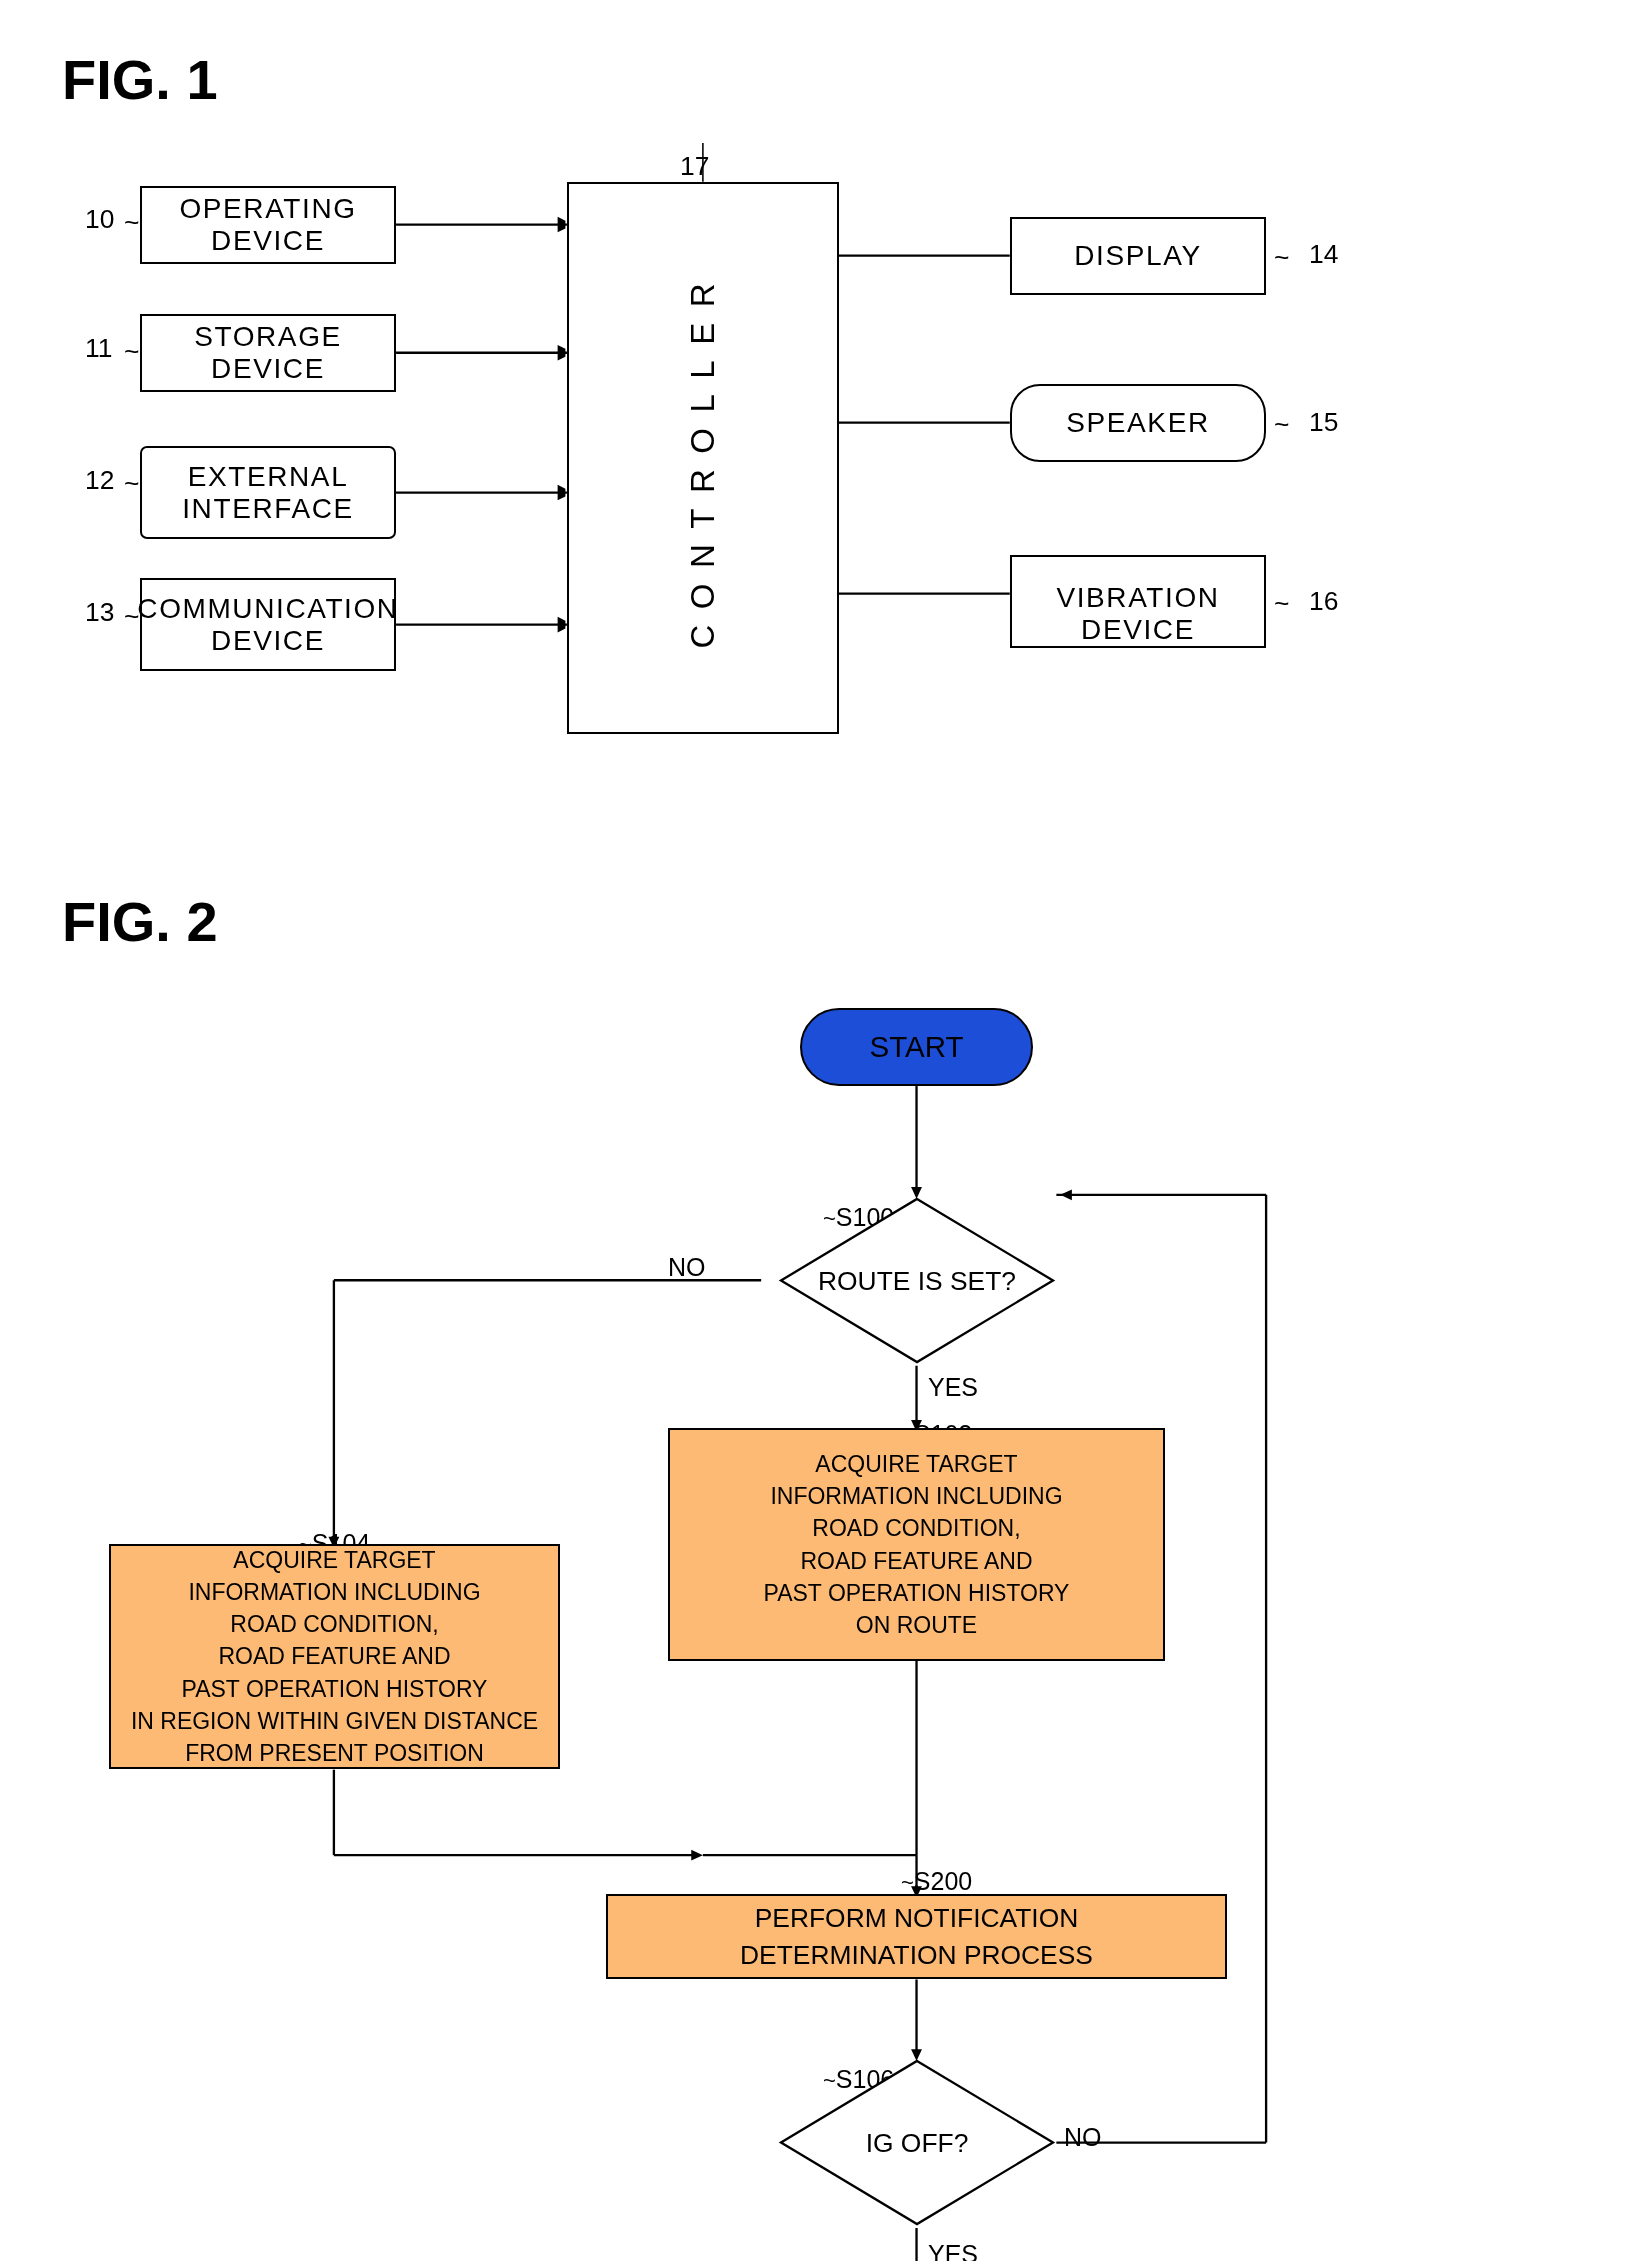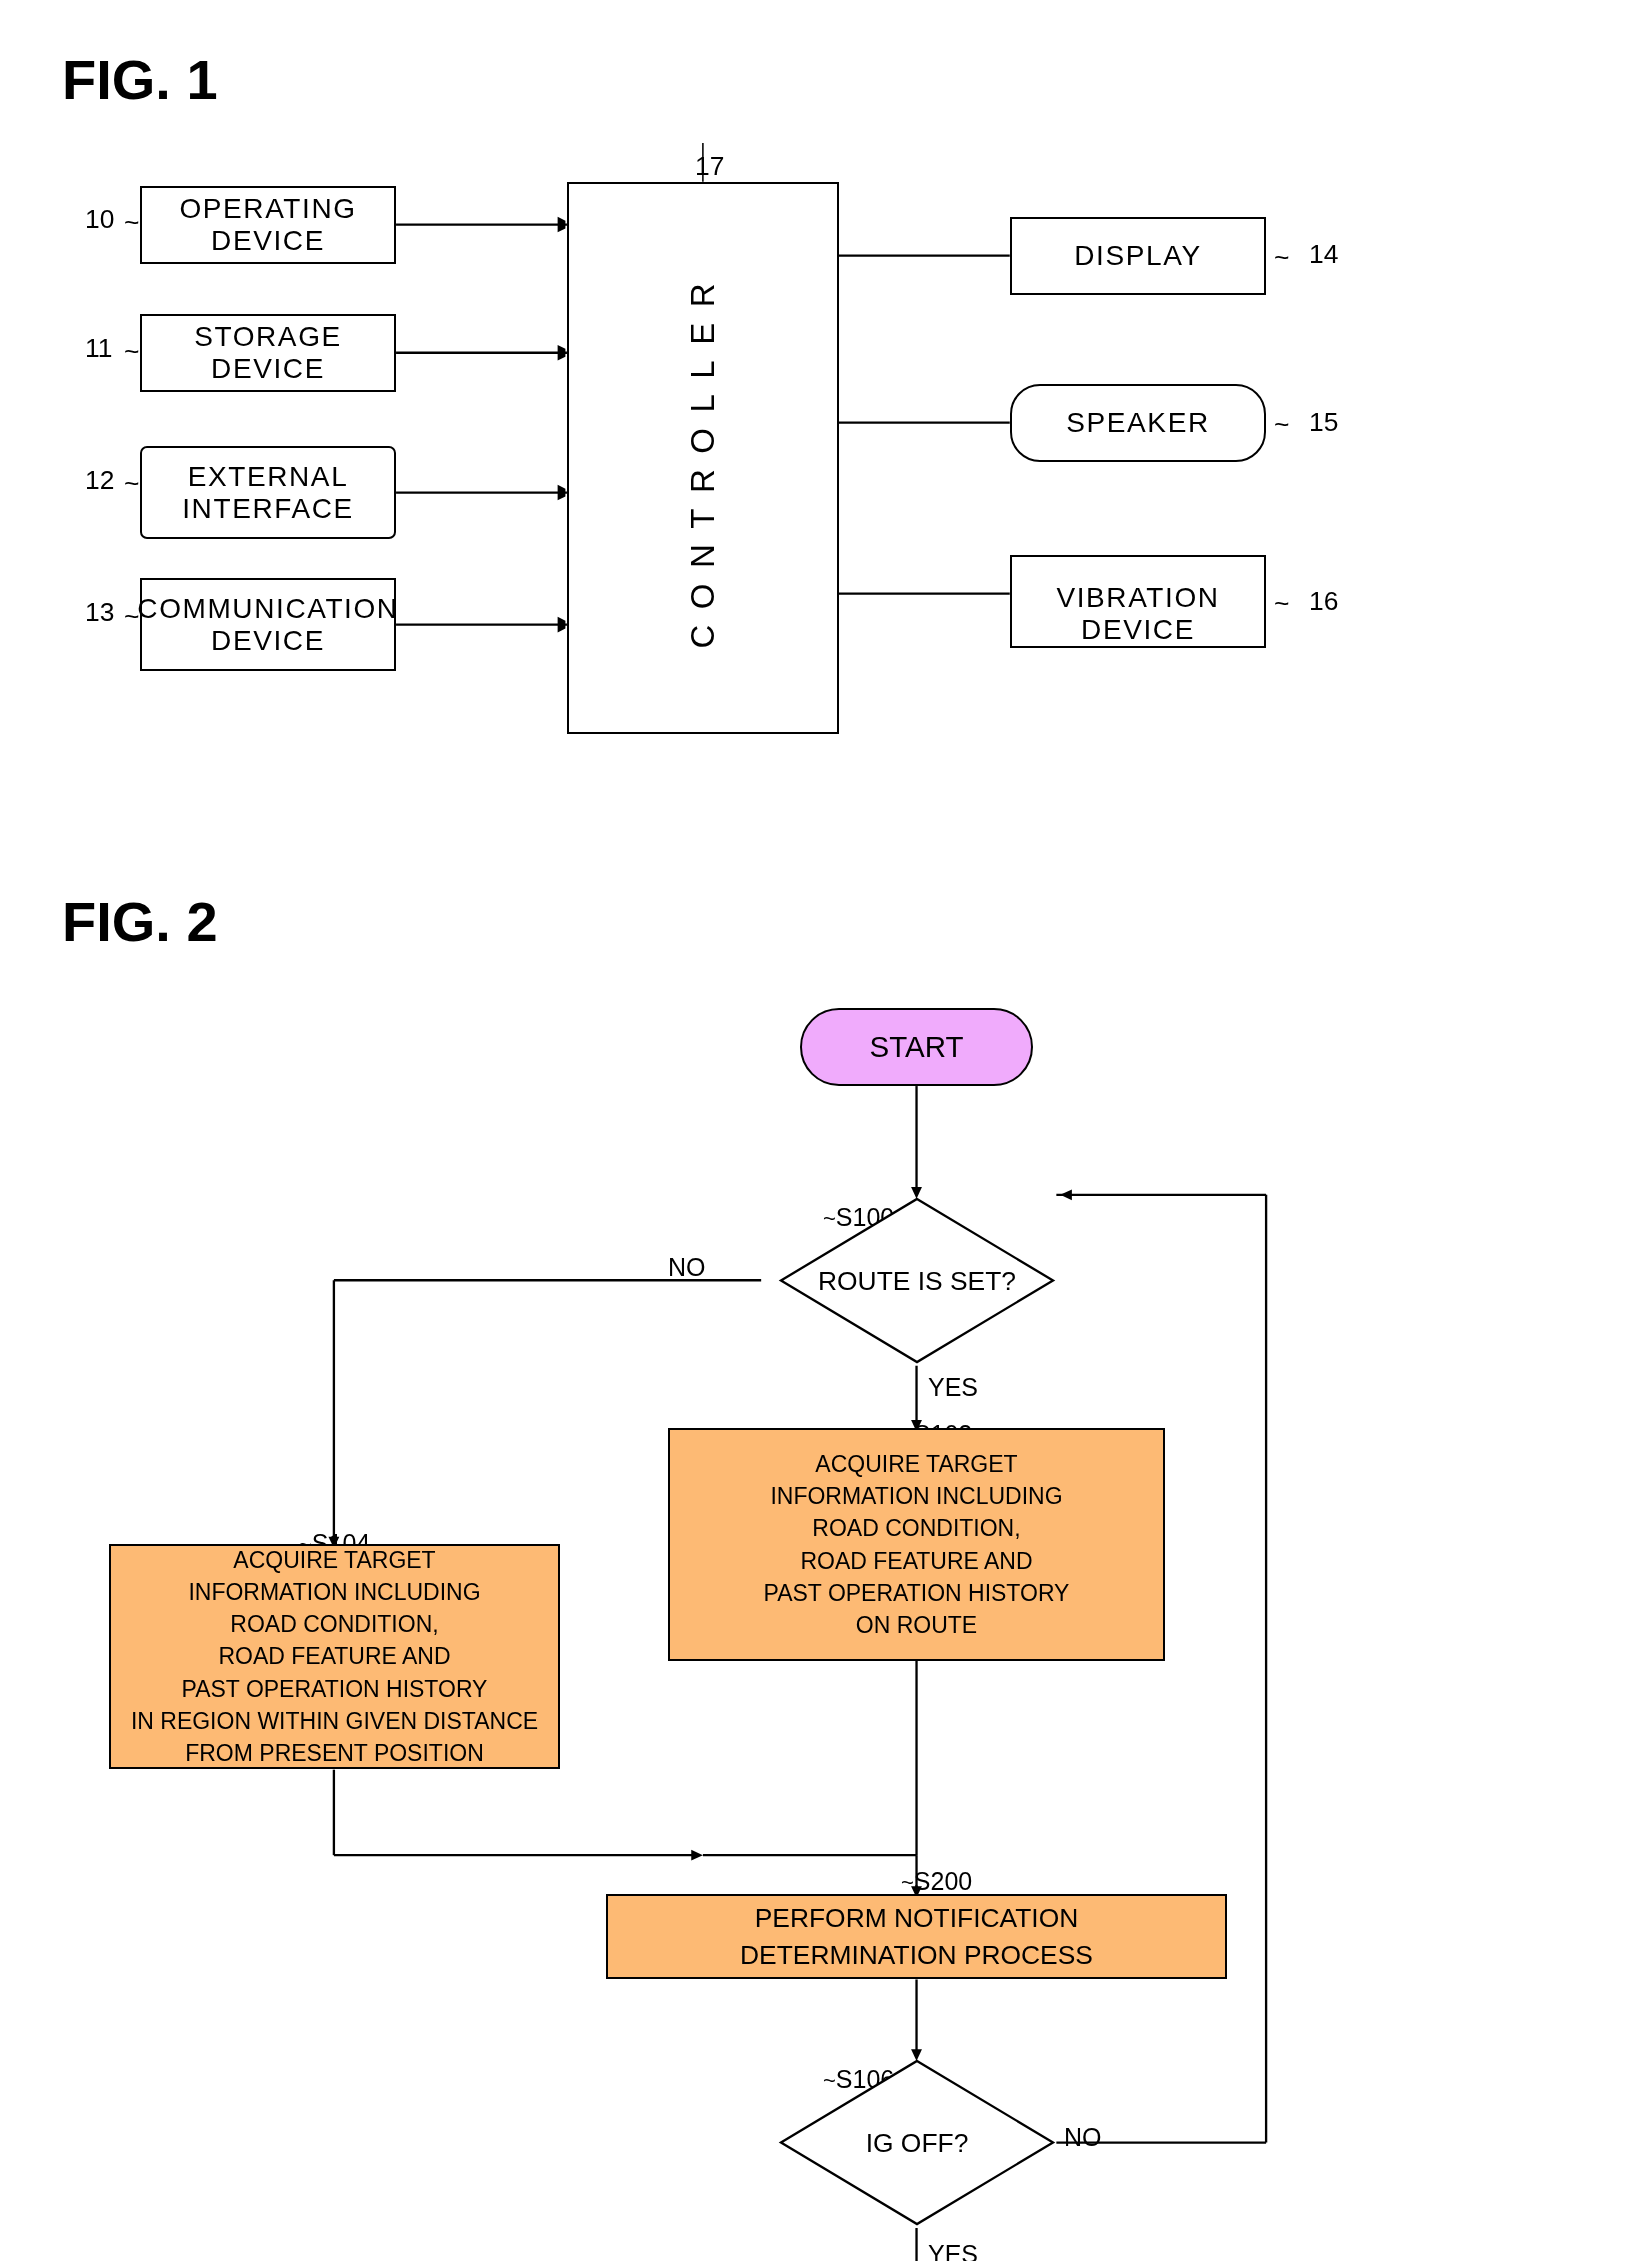--- a/index.html
+++ b/index.html
@@ -82,21 +82,21 @@
       justify-content: center;
       text-align: center;
       font-size: 26.4px;
       line-height: 1.4;
       font-weight: normal;
     }
 
     .oval {
       position: absolute;
       border: 2.3px solid #000;
-      background: #f0abfc;
+      background: #1d4ed8;
       border-radius: 47px;
       display: flex;
       align-items: center;
       justify-content: center;
       text-align: center;
       font-size: 29.5px;
       font-weight: normal;
     }
 
     .diamond {
@@ -154,21 +154,21 @@
     <line x1="1000" y1="580" x2="1220" y2="580" stroke="#000" stroke-width="3"></line>
 
     <line x1="825" y1="0" x2="825" y2="50" stroke="#000" stroke-width="2"></line>
 
     <polygon points="648,100 638,95 638,115 648,110" fill="#000"></polygon>
     <polygon points="648,265 638,260 638,280 648,275" fill="#000"></polygon>
     <polygon points="648,445 638,440 638,460 648,455" fill="#000"></polygon>
     <polygon points="648,615 638,610 638,630 648,625" fill="#000"></polygon>
   </svg>
 
-  <div class="ref-number" style="left:618px; top:7.8px;margin-left:15px;">17</div>
+  <div class="ref-number" style="left:618px; top:7.8px;">17</div>
 
   <div class="ref-number" style="left:23px; top:61px;">10</div>
   <div style="position:absolute;left:62px;top:64px;font-size:26.4px;">~</div>
   <div class="block" style="left:78px; top:43px; width:256px; height:78px;">
     <span style="white-space:pre-line;">OPERATING
 DEVICE</span>
   </div>
 
   <div class="ref-number" style="left:23px; top:190px;">11</div>
   <div style="position:absolute;left:62px;top:193px;font-size:26.4px;">~</div>

